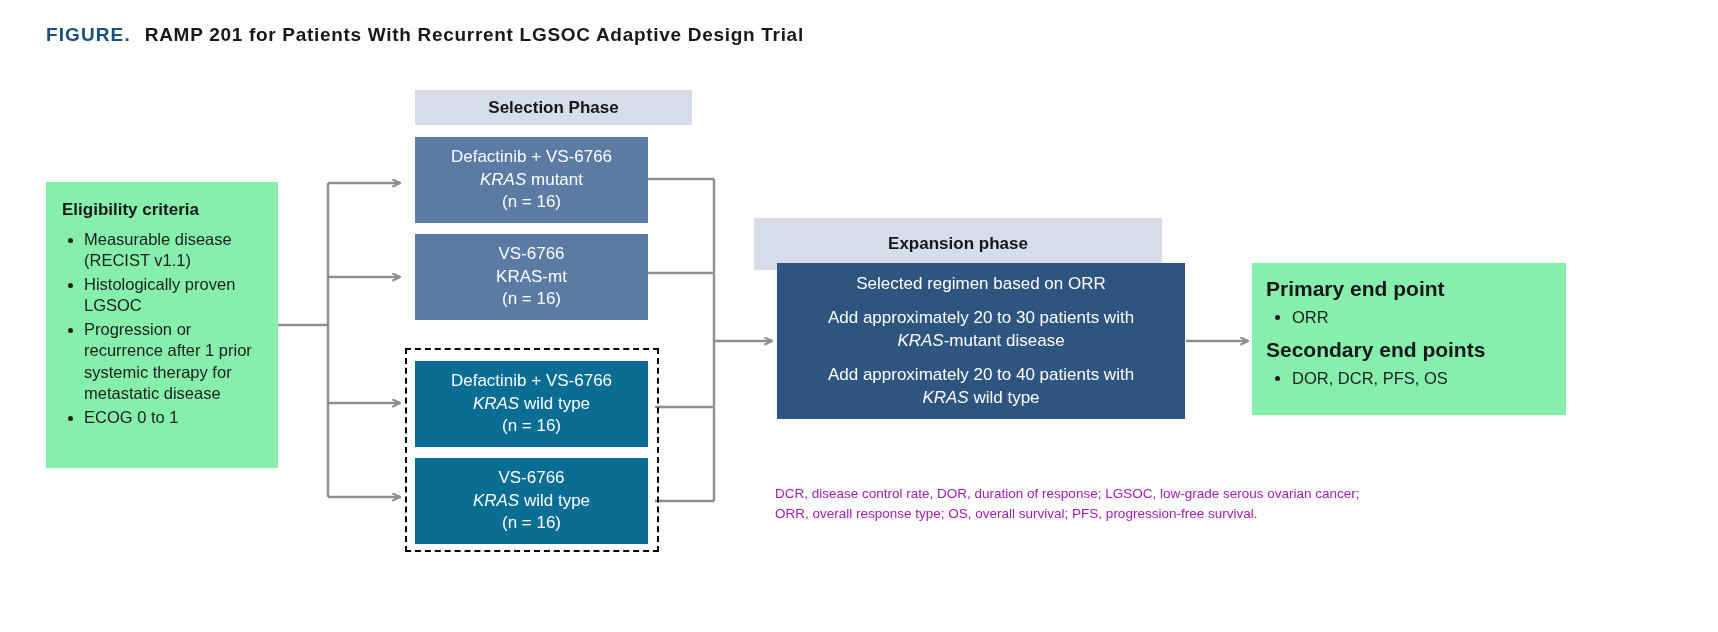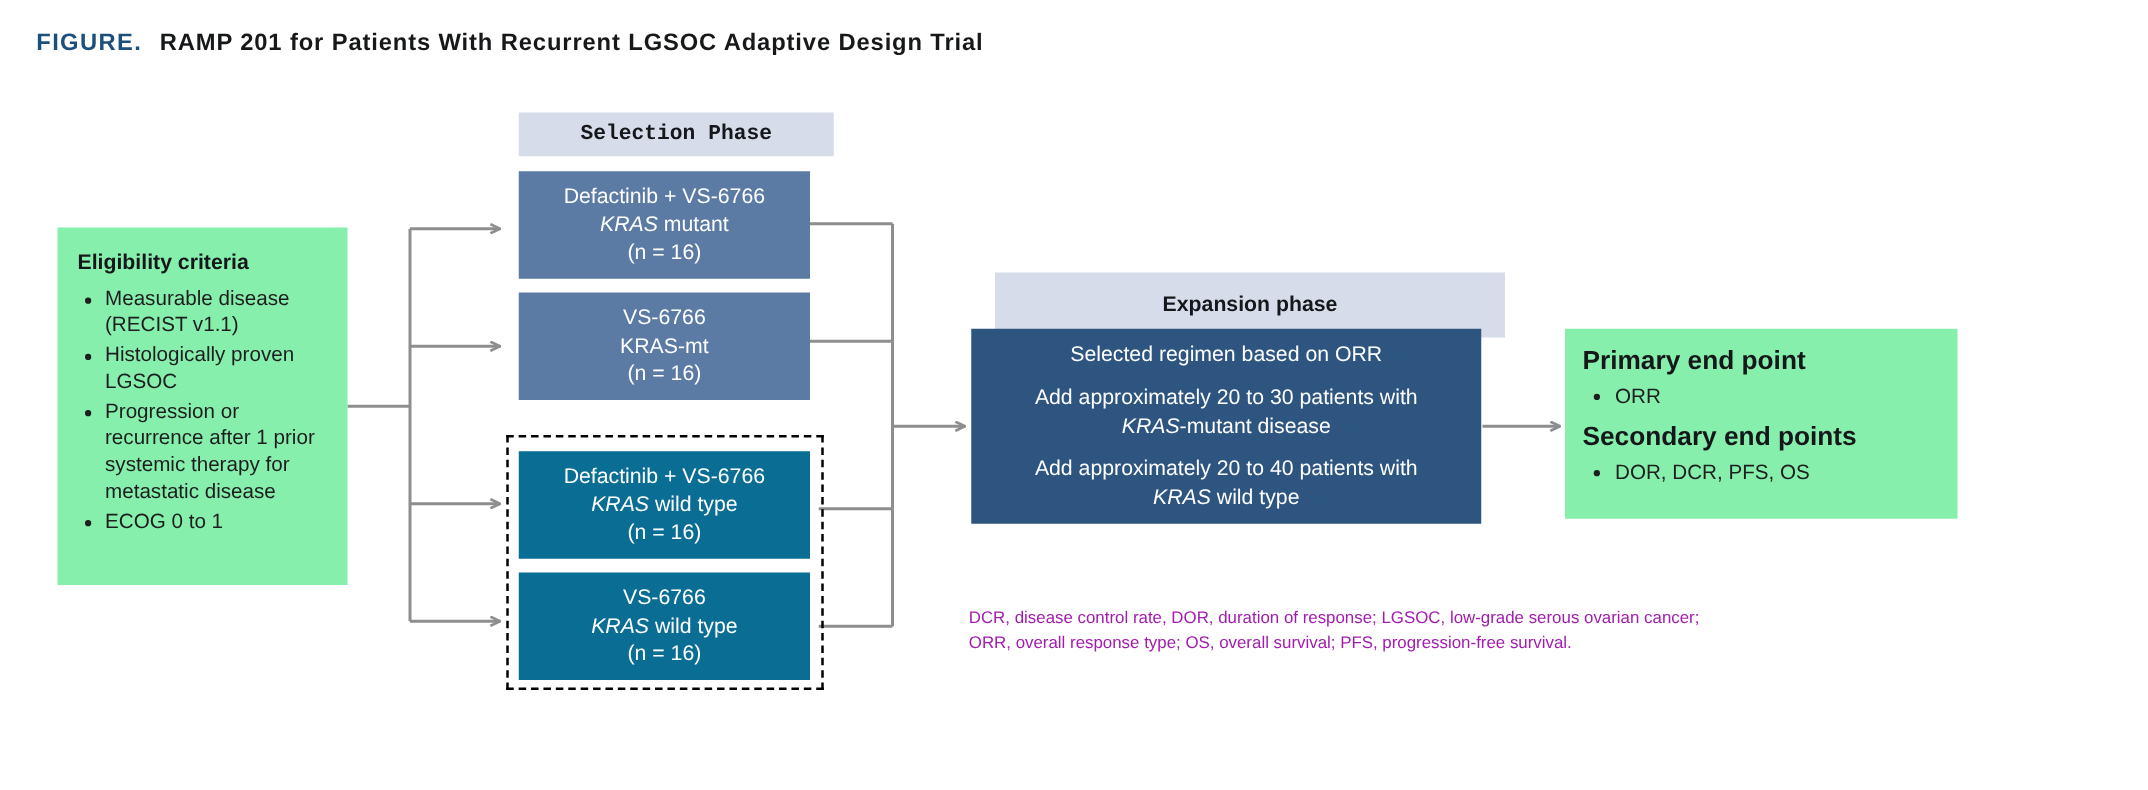--- a/index.html
+++ b/index.html
@@ -4,21 +4,21 @@
 <style>
   html,body{margin:0;padding:0;background:#ffffff;}
   body{
     width:1718px;height:632px;position:relative;overflow:hidden;
     font-family:"Liberation Sans","DejaVu Sans",sans-serif;
     color:#1a1a1a;
   }
   .canvas{position:absolute;inset:0;}
 
   
-  .title-row{position:absolute;left:29px;top:24px;display:flex;align-items:baseline;gap:14px;}
+  .title-row{position:absolute;left:46px;top:24px;display:flex;align-items:baseline;gap:14px;}
   .fig-label{
     font-size:19px;font-weight:bold;color:#1c4f7c;letter-spacing:1.1px;
   }
   .fig-title{
     font-size:19px;font-weight:bold;color:#17181a;letter-spacing:.7px;
   }
 
   
   .box{position:absolute;box-sizing:border-box;}
   .gray-panel{background:#86efac;}
@@ -116,21 +116,21 @@
   <div class="box gray-panel" id="eligibility">
     <div class="hd">Eligibility criteria</div>
     <ul class="crit">
       <li>Measurable disease (RECIST v1.1)</li>
       <li>Histologically proven LGSOC</li>
       <li>Progression or recurrence after 1 prior systemic therapy for metastatic disease</li>
       <li>ECOG 0 to 1</li>
     </ul>
   </div>
 
-  <div class="box phase-header" style="left:415px;top:90px;width:252px;height:35px;font-family:Liberation Mono, monospace;">Selection Phase</div>
+  <div class="box phase-header" style="left:415px;top:90px;width:277px;height:35px;">Selection Phase</div>
 
   <div class="box slate armbox" style="left:415px;top:137px;width:233px;height:86px;">
     <span class="ln">Defactinib + VS-6766</span>
     <span class="ln"><i class="k">KRAS</i><span> mutant</span></span>
     <span class="ln">(n = 16)</span>
   </div>
 
   <div class="box slate armbox" style="left:415px;top:234px;width:233px;height:86px;">
     <span class="ln">VS-6766</span>
     <span class="ln">KRAS-mt</span>
@@ -144,21 +144,21 @@
     <span class="ln"><i class="k">KRAS</i><span> wild type</span></span>
     <span class="ln">(n = 16)</span>
   </div>
 
   <div class="box teal armbox" style="left:415px;top:458px;width:233px;height:86px;">
     <span class="ln">VS-6766</span>
     <span class="ln"><i class="k">KRAS</i><span> wild type</span></span>
     <span class="ln">(n = 16)</span>
   </div>
 
-  <div class="box phase-header" style="left:796px;top:218px;width:408px;height:52px;text-align:right;">Expansion phase</div>
+  <div class="box phase-header" style="left:754px;top:218px;width:408px;height:52px;text-align:right;">Expansion phase</div>
 
   <div class="box navy armbox" style="left:777px;top:263px;width:408px;height:156px;gap:12px;">
     <span class="ln">Selected regimen based on ORR</span>
     <span style="text-align:center;">
       <span class="ln">Add approximately 20 to 30 patients with</span><br>
       <span class="ln"><i class="k">KRAS</i><span>-mutant disease</span></span>
     </span>
     <span style="text-align:center;">
       <span class="ln">Add approximately 20 to 40 patients with</span><br>
       <span class="ln"><i class="k">KRAS</i><span> wild type</span></span>

